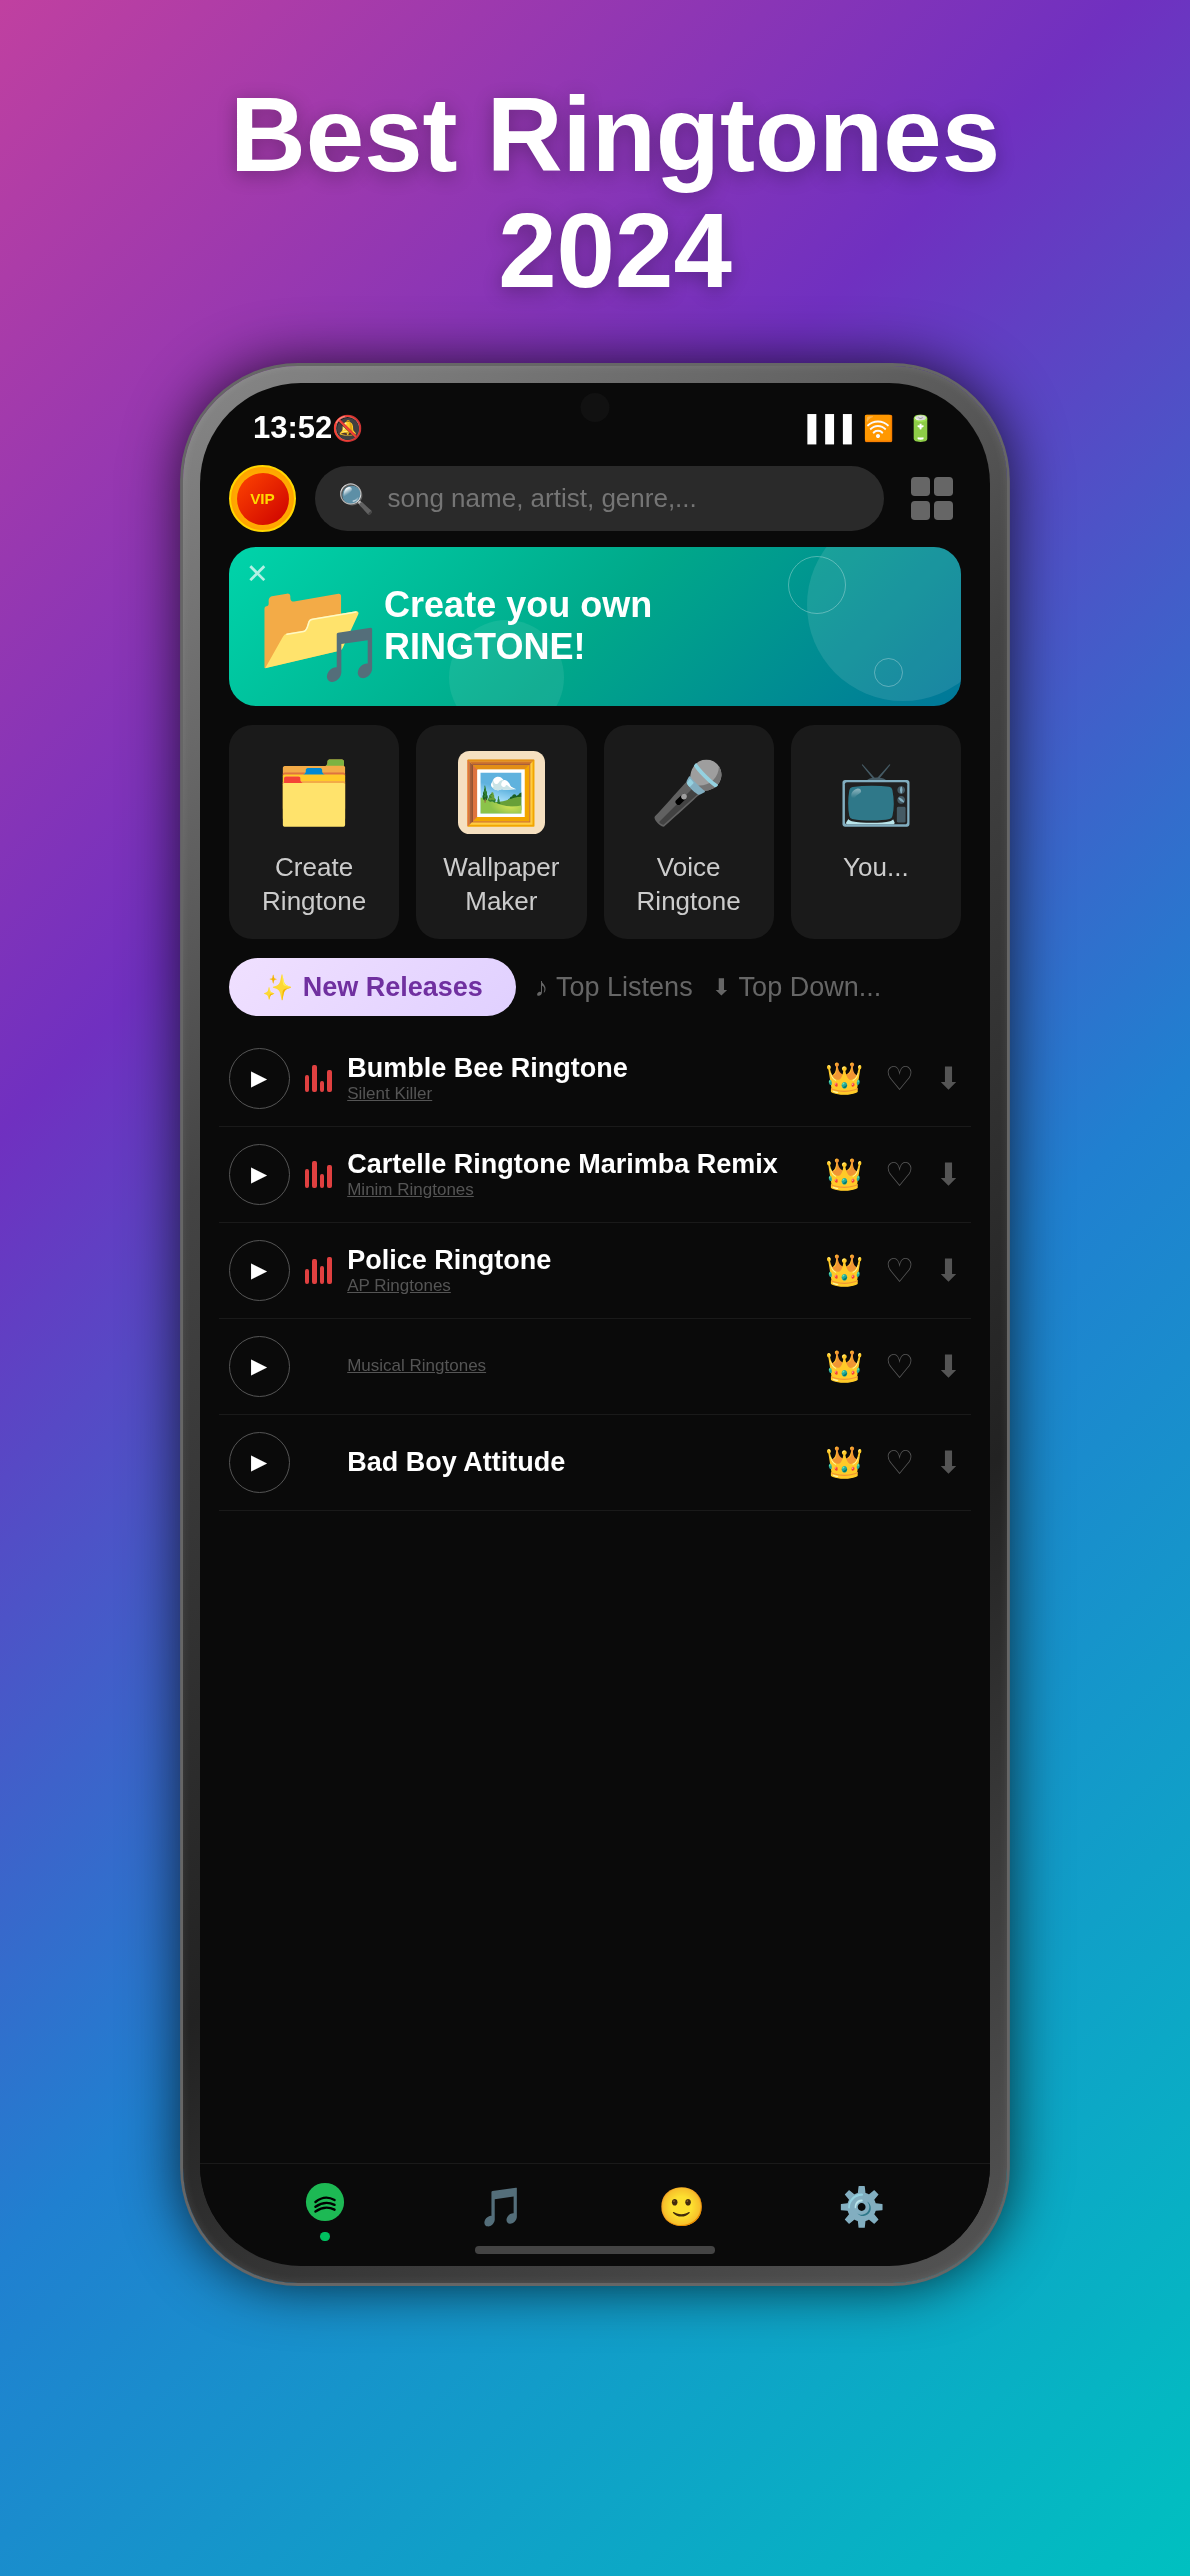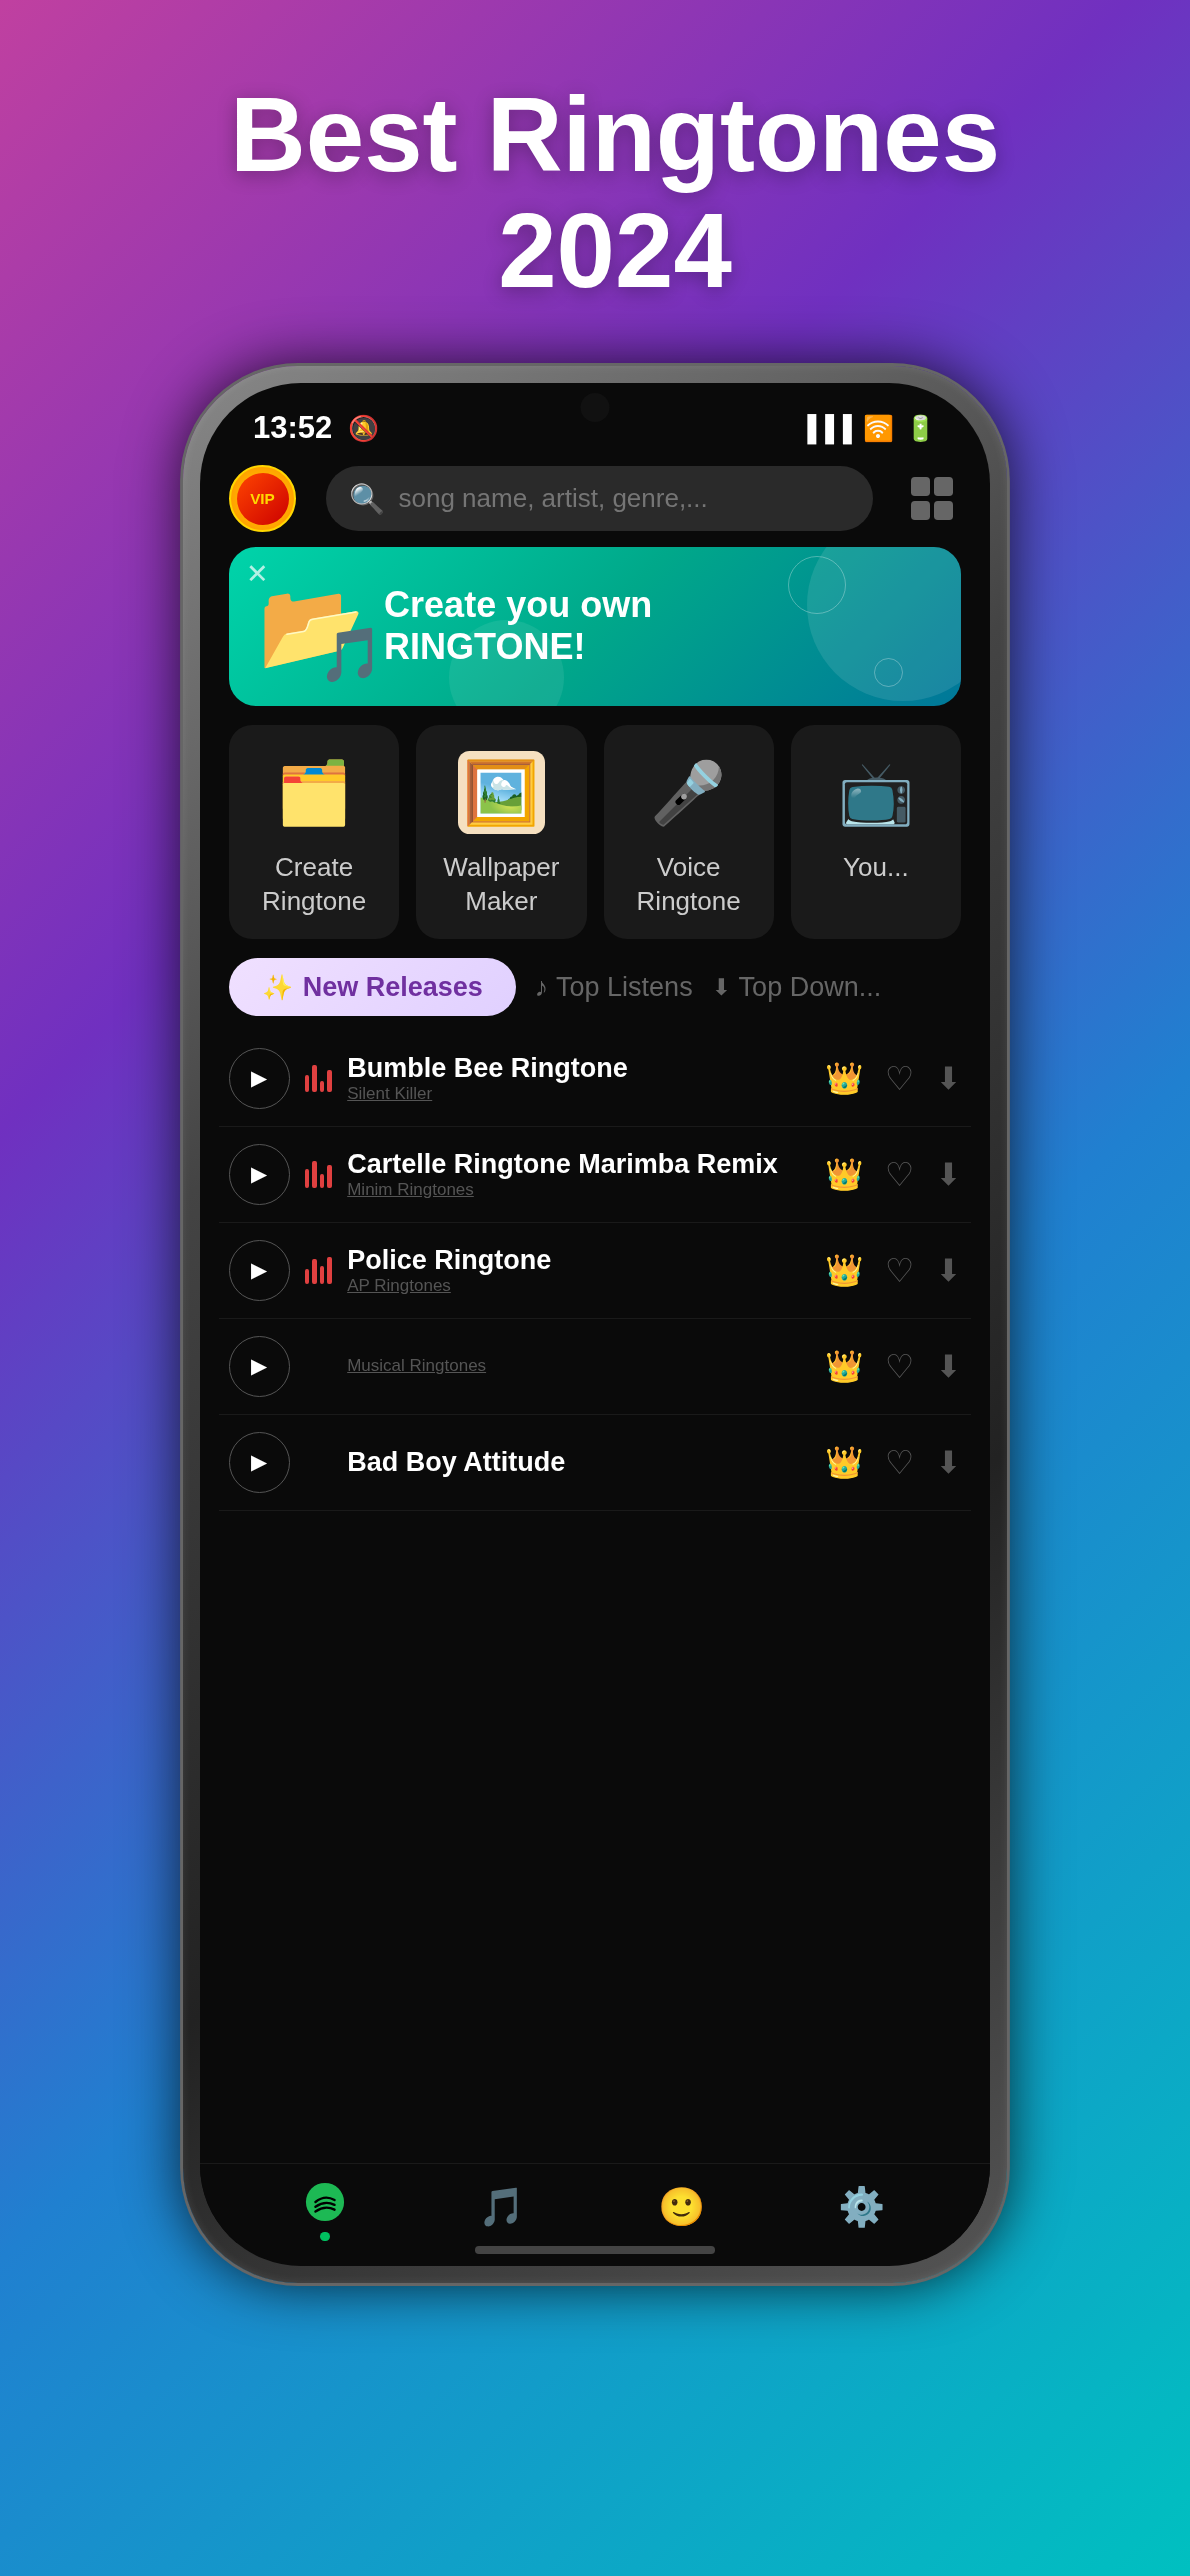--- a/index.html
+++ b/index.html
@@ -60,21 +60,21 @@
       padding: 27px 53px 9.6px 53px;
       color: white;
       font-size: 31px;
       font-weight: 600;
       flex-shrink: 0;
     }
 
     .status-left {
       display: flex;
       align-items: center;
-      gap: 16px;
+      gap: 0;
     }
 
     .camera-notch {
       width: 29px;
       height: 29px;
       background: #111;
       border-radius: 50%;
       position: absolute;
       left: 50%;
       top: 27px;
@@ -84,21 +84,21 @@
     .status-right {
       display: flex;
       gap: 11.5px;
       align-items: center;
     }
 
     
     .search-row {
       display: flex;
       align-items: center;
-      gap: 30px;
+      gap: 19px;
       padding: 9.6px 29px 14.4px 29px;
       flex-shrink: 0;
     }
 
     .vip-badge {
       width: 67px;
       height: 67px;
       flex-shrink: 0;
       background: radial-gradient(circle, #ffd700, #ff8c00);
       border-radius: 50%;

